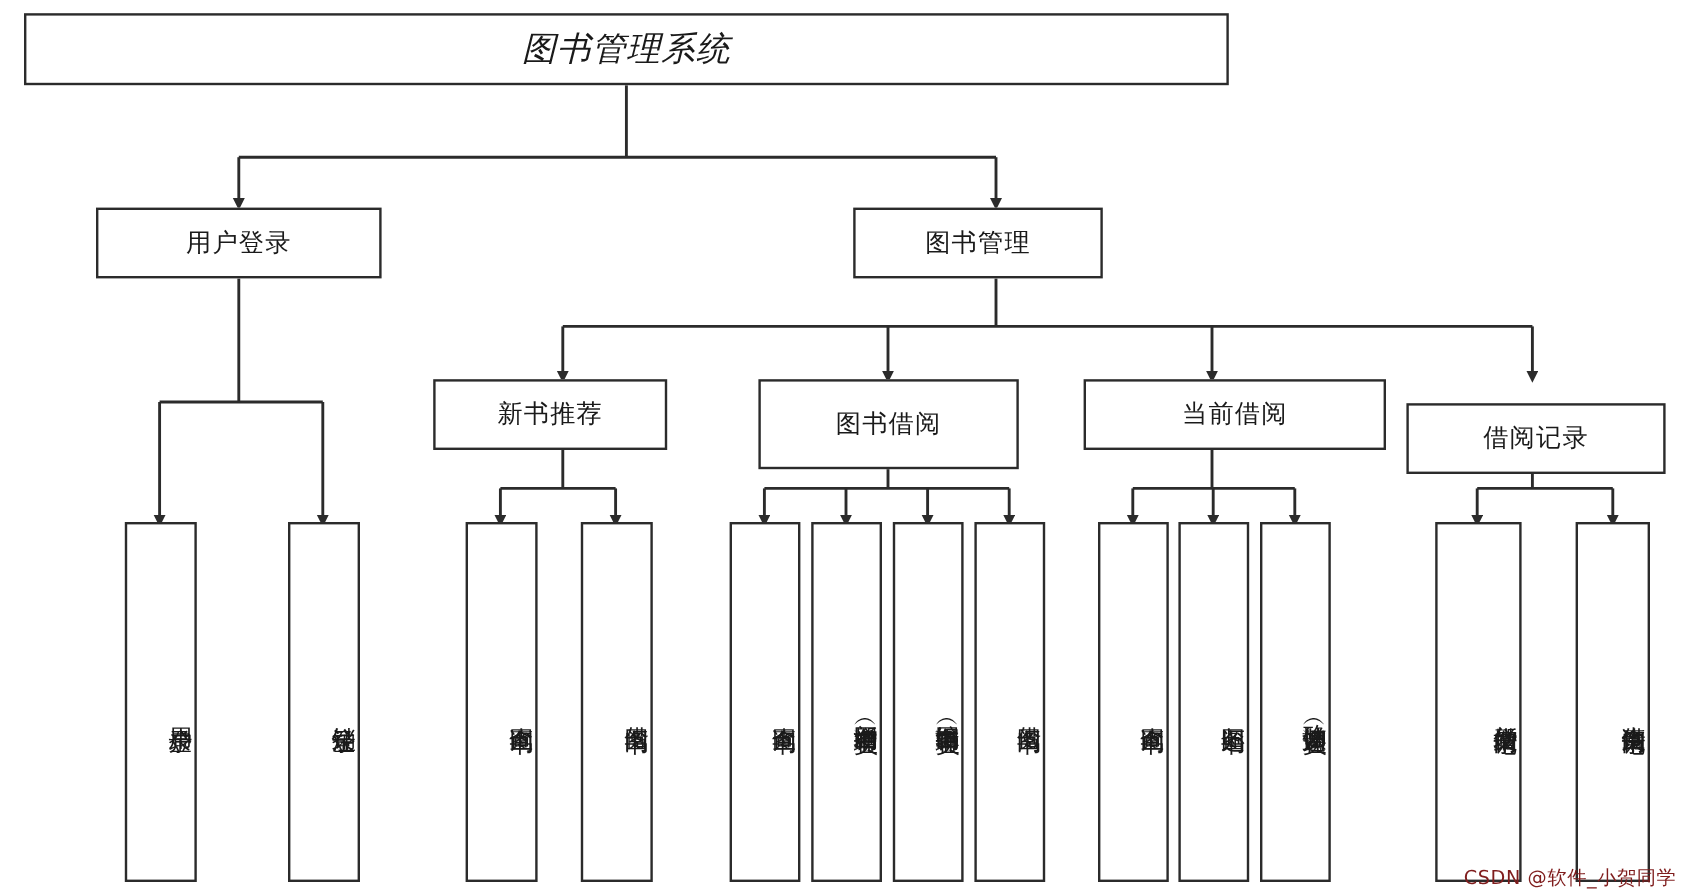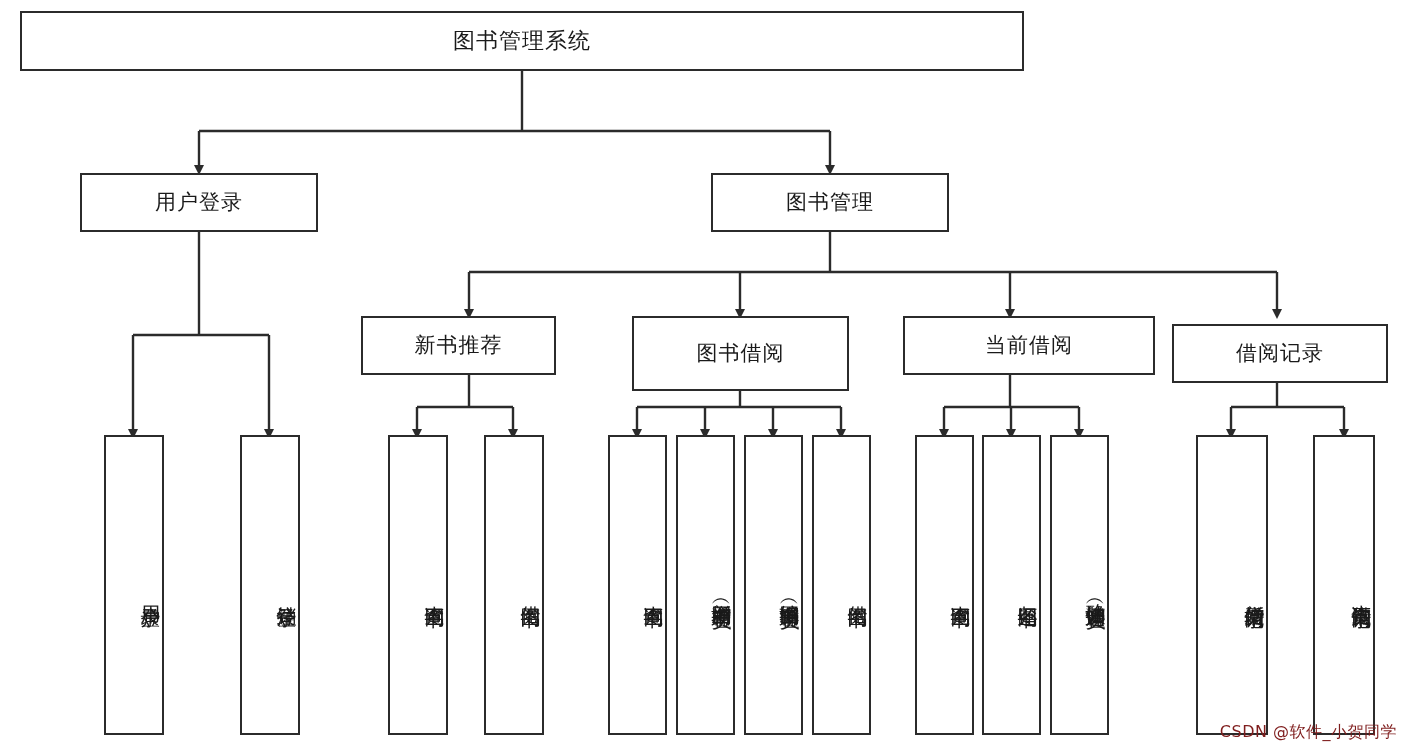--- a/index.html
+++ b/index.html
@@ -41,21 +41,22 @@
     align-items: flex-start;
     justify-content: center;
     padding-top: 14px;
   }
   .node.v .vtext {
     writing-mode: vertical-rl;
     text-orientation: upright;
     white-space: nowrap;
   }
   .node.root {
-    font-size: 22px;
+    font-size: 28px;
+    font-style: italic;
   }
   svg.links {
     position: absolute;
     left: 0;
     top: 0;
     width: 1405px;
     height: 747px;
     pointer-events: none;
   }
   .lnk {
@@ -131,34 +132,34 @@
     <path class="lnk" d="M1344,407 L1344,430" marker-end="url(#ah)"></path>
   </svg>
 
   <div class="node h root" style="left:20px; top:11px; width:1004px; height:60px;">
     <span>图书管理系统</span>
   </div>
 
   <div class="node h" style="left:80px; top:173px; width:238px; height:59px;">
     <span>用户登录</span>
   </div>
-  <div class="node h" style="left:711px; top:173px; width:238px; height:59px;">
+  <div class="node h" style="left:711px; top:173px; width:208px; height:59px;">
     <span>图书管理</span>
   </div>
 
   <div class="node h" style="left:361px; top:316px; width:195px; height:59px;">
     <span>新书推荐</span>
   </div>
   <div class="node h" style="left:632px; top:316px; width:217px; height:75px;">
     <span>图书借阅</span>
   </div>
   <div class="node h" style="left:903px; top:316px; width:252px; height:59px;">
     <span>当前借阅</span>
   </div>
-  <div class="node h" style="left:1172px; top:324px; width:216px; height:59px;">
+  <div class="node h" style="left:1172px; top:336px; width:216px; height:59px;">
     <span>借阅记录</span>
   </div>
 
   <div class="node v" style="left:104px; top:435px; width:60px; height:300px;">
     <span class="vtext">用户登录</span>
   </div>
   <div class="node v" style="left:240px; top:435px; width:60px; height:300px;">
     <span class="vtext">注销登录</span>
   </div>
 

